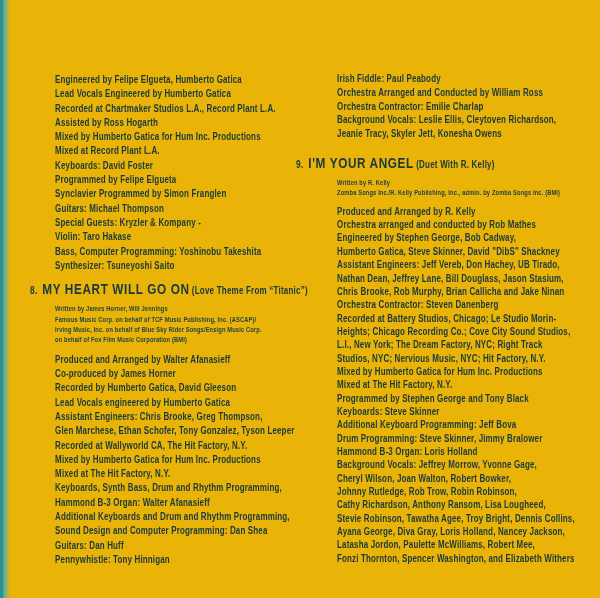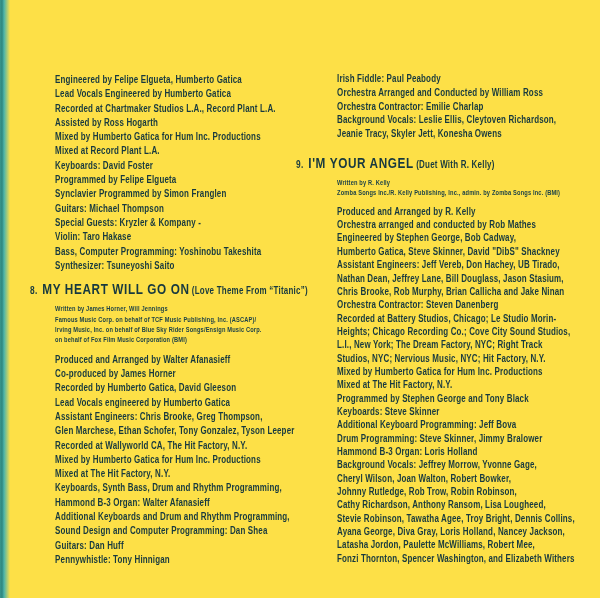--- a/index.html
+++ b/index.html
@@ -11,21 +11,21 @@
   }
   body {
     background: #5ccbc0;
     font-family: "Liberation Sans", sans-serif;
     -webkit-font-smoothing: antialiased;
   }
   .page {
     position: relative;
     width: 600px;
     height: 598px;
-    background: #fde047;
+    background: #eab308;
   }
   .spine-shadow {
     position: absolute;
     left: 0; top: 0;
     width: 10px; height: 598px;
     background: linear-gradient(to right,
       #39958c 0px, #2f877f 2px, #4db4aa 4px, rgba(92,203,192,0) 10px);
     pointer-events: none;
   }
   .col {

